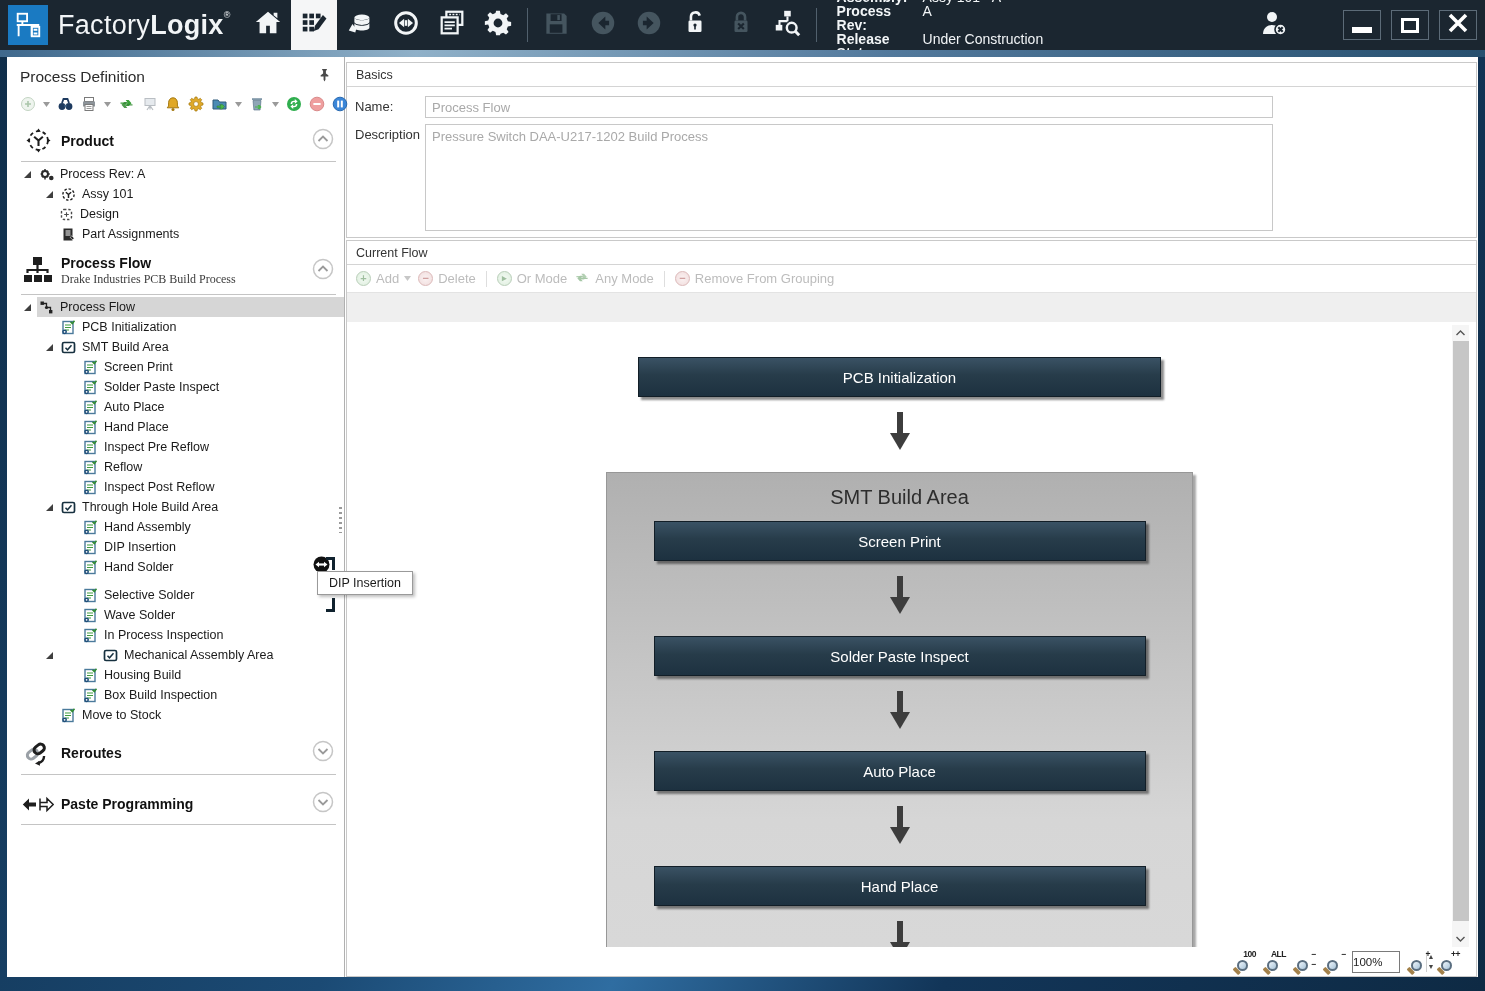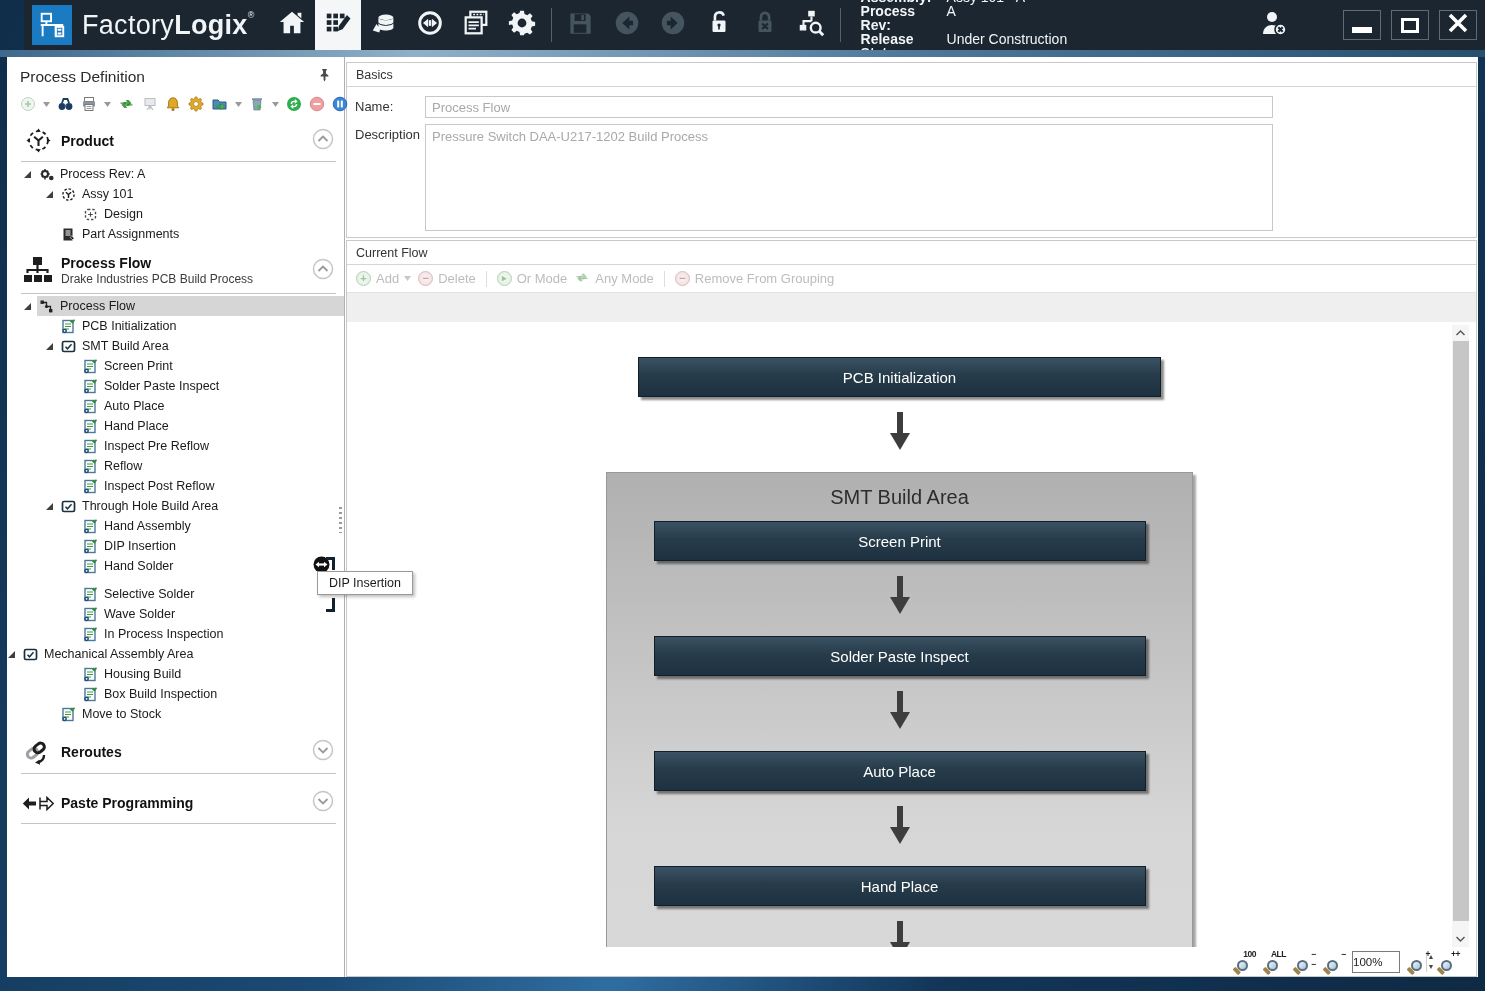--- a/index.html
+++ b/index.html
@@ -4,21 +4,21 @@
 <style>
   * { margin:0; padding:0; box-sizing:border-box; }
   html,body { width:1485px; height:991px; overflow:hidden; }
   body { font-family:"Liberation Sans", sans-serif; background:#10283f; }
 
   .window { position:relative; width:1485px; height:991px;
     background:linear-gradient(115deg,#0f2d49 0%,#1b4a74 40%,#2f6da1 55%,#123558 72%,#0e2a44 100%); }
 
   
   .titlebar { position:absolute; top:0; left:0; right:0; height:50px; background:#1b2630;
-    display:flex; align-items:center; padding-left:8px; color:#f2f5f7;margin-left:24px; }
+    display:flex; align-items:center; padding-left:8px; color:#f2f5f7; }
   .logo { width:40px; height:40px; background:#1a7ac2; display:flex; align-items:center; justify-content:center; }
   .brand { font-size:27px; margin:0 14px 0 10px; white-space:nowrap; letter-spacing:.3px; }
   .brand .b1 { font-weight:300; }
   .brand .b2 { font-weight:700; }
   .brand .reg { font-size:9px; vertical-align:top; }
   .nav { display:flex; align-items:center; height:50px; }
   .navbtn { width:46px; height:50px; display:flex; align-items:center; justify-content:center; cursor:default; }
   .navbtn.active { background:#f5f6f7; }
   .vsep { width:1px; height:34px; background:#51606d; margin:0 6px; }
   .asminfo { margin-left:14px; font-size:14px; line-height:14px; }
@@ -40,21 +40,21 @@
   
   .sidebar { width:338px; background:#fff; border-right:1px solid #b0b0b0; position:relative; flex-shrink:0; }
   .sb-header { display:flex; align-items:center; padding:10px 12px 2px 13px; }
   .sb-title { font-size:15.5px; color:#2b2b2b; flex:1; }
   .sb-toolbar { display:flex; align-items:center; gap:7px; padding:6px 0 4px 13px; height:28px; }
   .sico { width:17px; height:17px; display:inline-flex; align-items:center; justify-content:center; }
   .caret { font-size:8px; color:#8a8a8a; display:inline-flex; }
   .sb-section { display:flex; align-items:center; padding:8px 10px 6px 14px; }
   .sb-section .sec-ico { width:34px; display:flex; justify-content:center; margin-right:6px; flex-shrink:0; }
   .sec-label { font-size:14px; font-weight:bold; color:#111; }
-  .sec-sub { font-size:12px; color:#3c3c3c; font-weight:normal; margin-top:1px; }
+  .sec-sub { font-size:12px; color:#3c3c3c; font-weight:normal; margin-top:1px;font-family:Liberation Serif, serif; }
   .sec-spacer { flex:1; }
   .sb-hr { border:none; border-top:1px solid #c4c4c4; margin:1px 8px 0 14px; }
 
   .tree { padding:2px 0 2px 0; }
   .tree-row { display:flex; align-items:center; height:20px; font-size:12.5px; color:#1a1a1a; white-space:nowrap; }
   .expander { width:14px; display:inline-flex; align-items:center; flex-shrink:0; }
   .row-content { display:inline-flex; align-items:center; flex:1; height:20px; padding-left:1px; }
   .tree-row.selected .row-content { background:#d6d6d6; }
   .tree-icon { width:17px; display:inline-flex; justify-content:center; margin-right:5px; flex-shrink:0; }
 
@@ -438,21 +438,21 @@
             <span class="row-content">
               <span class="tree-icon">
                 <svg width="15" height="15" viewBox="0 0 16 16">
                   <circle cx="8" cy="8" r="6" fill="none" stroke="#222" stroke-width="1.5" stroke-dasharray="2.6 2"></circle>
                   <path d="M8 8 5.2 5.6M8 8l2.8-2.4M8 8v3.8" stroke="#222" stroke-width="1.6" fill="none"></path>
                 </svg>
               </span>
               <span class="tree-label">Assy 101</span>
             </span>
           </div>
-          <div class="tree-row" style="padding-left: 60px;">
+          <div class="tree-row" style="padding-left: 36px;">
             <span class="expander"></span>
             <span class="row-content">
               <span class="tree-icon">
                 <svg width="15" height="15" viewBox="0 0 15 15">
                   <rect x="2.5" y="2.5" width="10" height="10" rx="2.5" fill="none" stroke="#4a4a4a" stroke-width="1.4" stroke-dasharray="2.4 1.9"></rect>
                   <path d="M7.5 5.2v4.6M5.2 7.5h4.6" stroke="#4a4a4a" stroke-width="1.1"></path>
                 </svg>
               </span>
               <span class="tree-label">Design</span>
             </span>
@@ -748,21 +748,21 @@
                   <rect x="2" y="1.5" width="10" height="12" fill="#fff" stroke="#4a7a9b" stroke-width="1.4"></rect>
                   <path d="M4 5h6M4 7.5h6M4 10h4" stroke="#3f9b3f" stroke-width="1.2"></path>
                   <path d="M9.5 1.8l1.8 1.8 2.2-2.8" stroke="#2e8b2e" stroke-width="1.5" fill="none"></path>
                   <circle cx="3.6" cy="11.8" r="2.4" fill="#1f4e79"></circle>
                   <circle cx="3.6" cy="11.8" r=".9" fill="#fff"></circle>
                 </svg>
               </span>
               <span class="tree-label">In Process Inspection</span>
             </span>
           </div>
-          <div class="tree-row" style="">
+          <div class="tree-row" style="padding-left: 38px; gap: 42px;">
             <span class="expander">
               <svg width="9" height="9" viewBox="0 0 9 9">
                 <polygon points="8,1 8,8 1,8" fill="#3f3f3f"></polygon>
               </svg>
             </span>
             <span class="row-content">
               <span class="tree-icon">
                 <svg width="15" height="15" viewBox="0 0 15 15">
                   <rect x="1.5" y="2.5" width="12" height="10" rx="1.5" fill="#fff" stroke="#16303f" stroke-width="1.7"></rect>
                   <path d="M4.5 7.8l2 2 4-4.5" stroke="#16303f" stroke-width="1.5" fill="none"></path>

